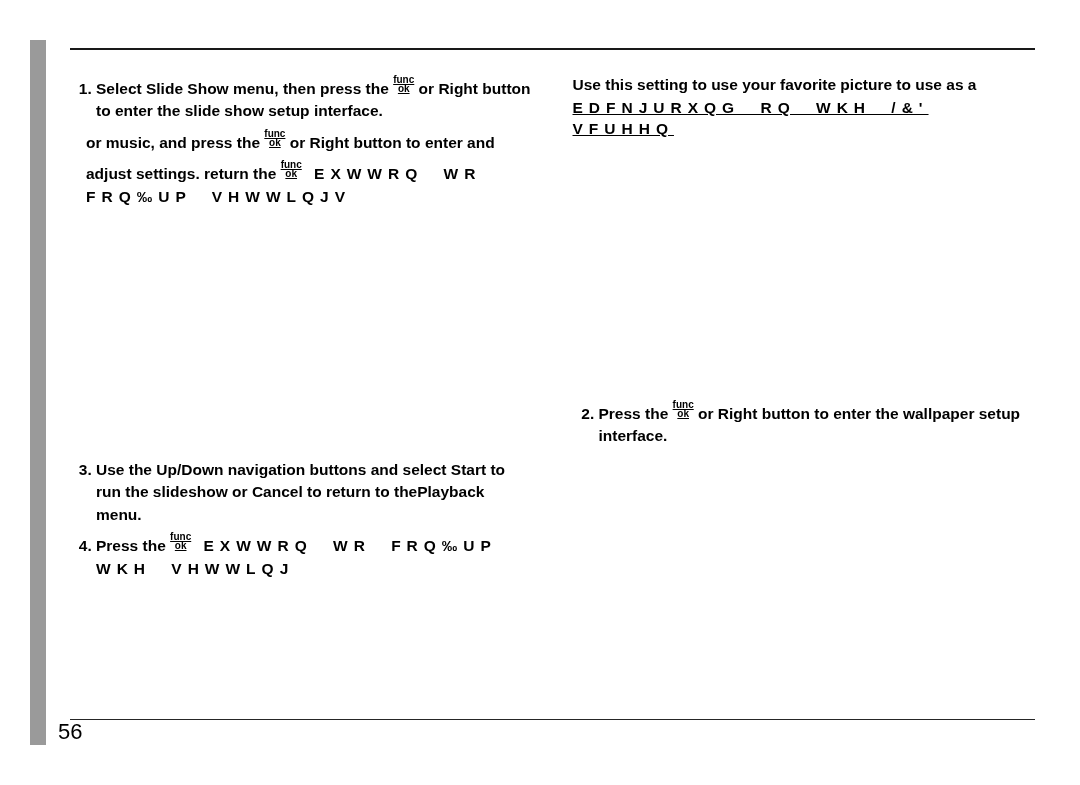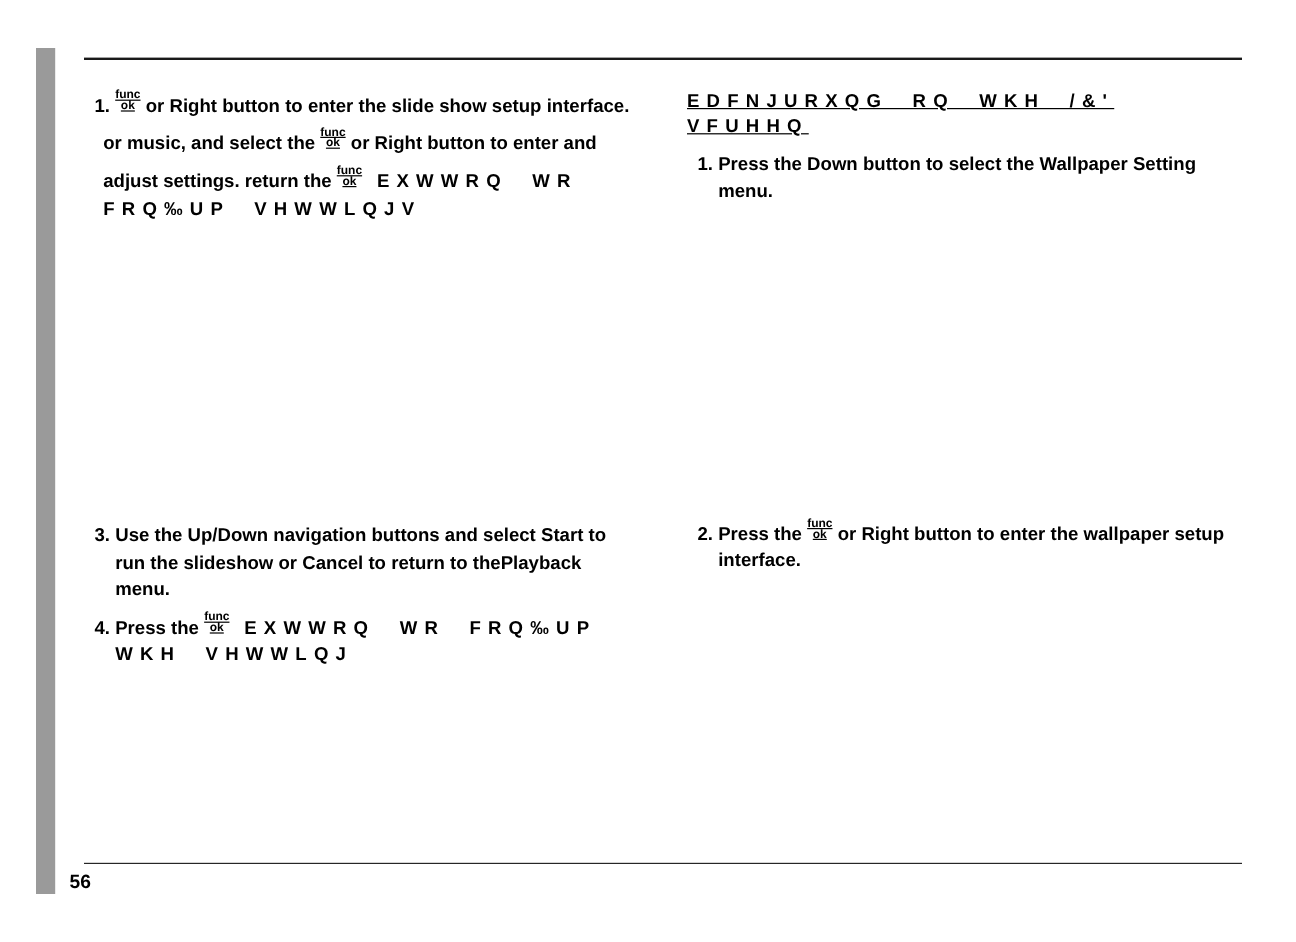--- a/index.html
+++ b/index.html
@@ -101,22 +101,22 @@
   .step3-block ol {
     counter-reset: none;
   }
   .wall-step2 {
     margin-top: 260px;
   }
   .page-num {
     position: absolute;
     left: 58px;
     bottom: 40px;
-    font-size: 16px;
-    font-weight: 700;
+    font-size: 22px;
+    font-weight: 400;
   }
   .bottom-rule {
     position: absolute;
     left: 70px;
     right: 45px;
     bottom: 65px;
     height: 1.5px;
     background: #000;
     opacity: 0.85;
   }
@@ -126,50 +126,48 @@
 
 <div class="left-bar"></div>
 <div class="top-rule"></div>
 
 <div class="content">
 
   <div class="col">
 
     <ol>
       <li>
-        <span class="func"><span class="top">func</span><span class="bot">ok</span></span><span> or Right button to enter the slide show setup interface.</span>
+        <span>Select Slide Show menu, then press the </span><span class="func"><span class="top">func</span><span class="bot">ok</span></span><span> or Right button to enter the slide show setup interface.</span>
       </li>
     </ol>
 
 
     <div class="step2-cont">
-      <span>or music, and select the </span><span class="func"><span class="top">func</span><span class="bot">ok</span></span><span> or Right button to enter and</span>
+      <span>or music, and press the </span><span class="func"><span class="top">func</span><span class="bot">ok</span></span><span> or Right button to enter and</span>
     </div>
     <div class="step2-cont">
       <span>adjust settings. return the </span><span class="func"><span class="top">func</span><span class="bot">ok</span></span>
       <span class="encoded-inline" style="margin-left:8px;">EXWWRQ WR FRQ‰UP VHWWLQJV</span>
     </div>
 
     <div class="step3-block">
       <ol start="3">
         <li>Use the Up/Down navigation buttons and select Start to run the slideshow or Cancel to return to thePlayback menu.</li>
         <li>
           <span>Press the </span><span class="func"><span class="top">func</span><span class="bot">ok</span></span>
           <span class="encoded-inline" style="margin-left:8px;">EXWWRQ WR FRQ‰UP WKH VHWWLQJ</span>
         </li>
       </ol>
     </div>
   </div>
 
   <div class="col">
+    <p class="intro" style="margin-bottom:2px;">Use this setting to use your favorite picture to use as a</p>
     <p class="intro encoded" style="margin-bottom:10px;">EDFNJURXQG RQ WKH /&amp;' VFUHHQ</p>
 
-    <ol>
-      <li>Press the Down button to select the Wallpaper Setting menu.</li>
-    </ol>
 
     <div class="wall-step2">
       <ol start="2">
         <li>
           <span>Press the </span><span class="func"><span class="top">func</span><span class="bot">ok</span></span><span> or Right button to enter the wallpaper setup interface.</span>
         </li>
       </ol>
     </div>
   </div>
 

